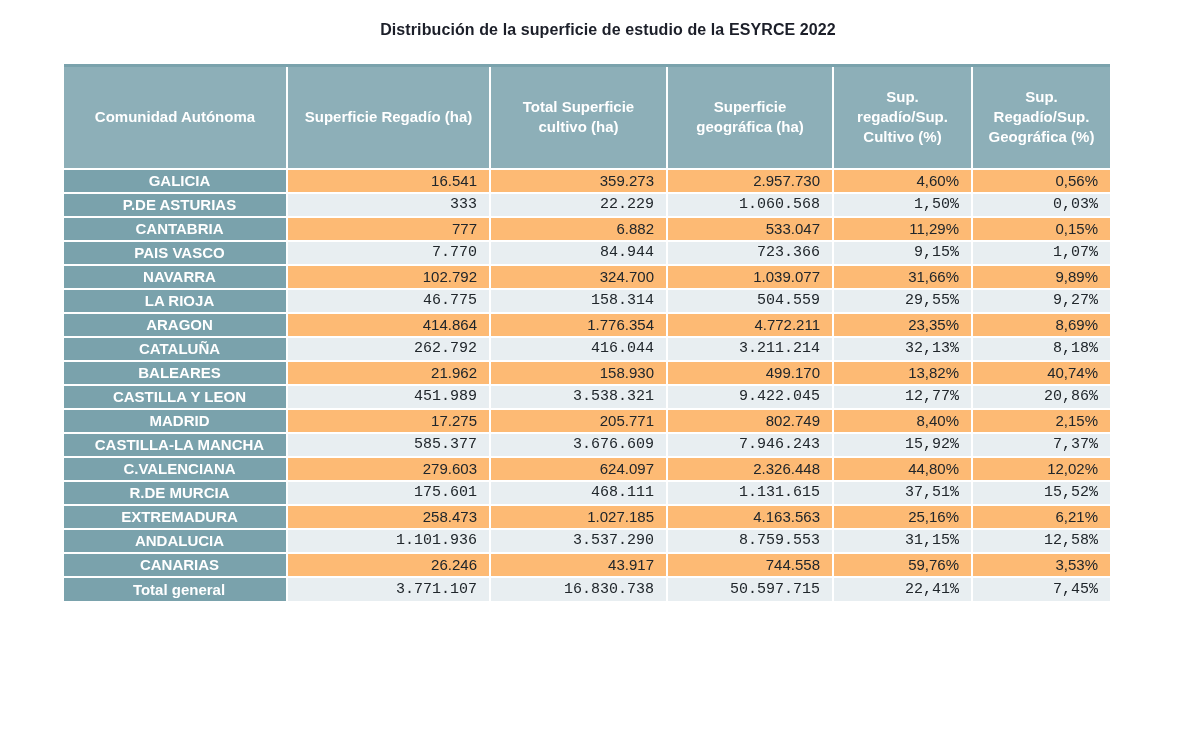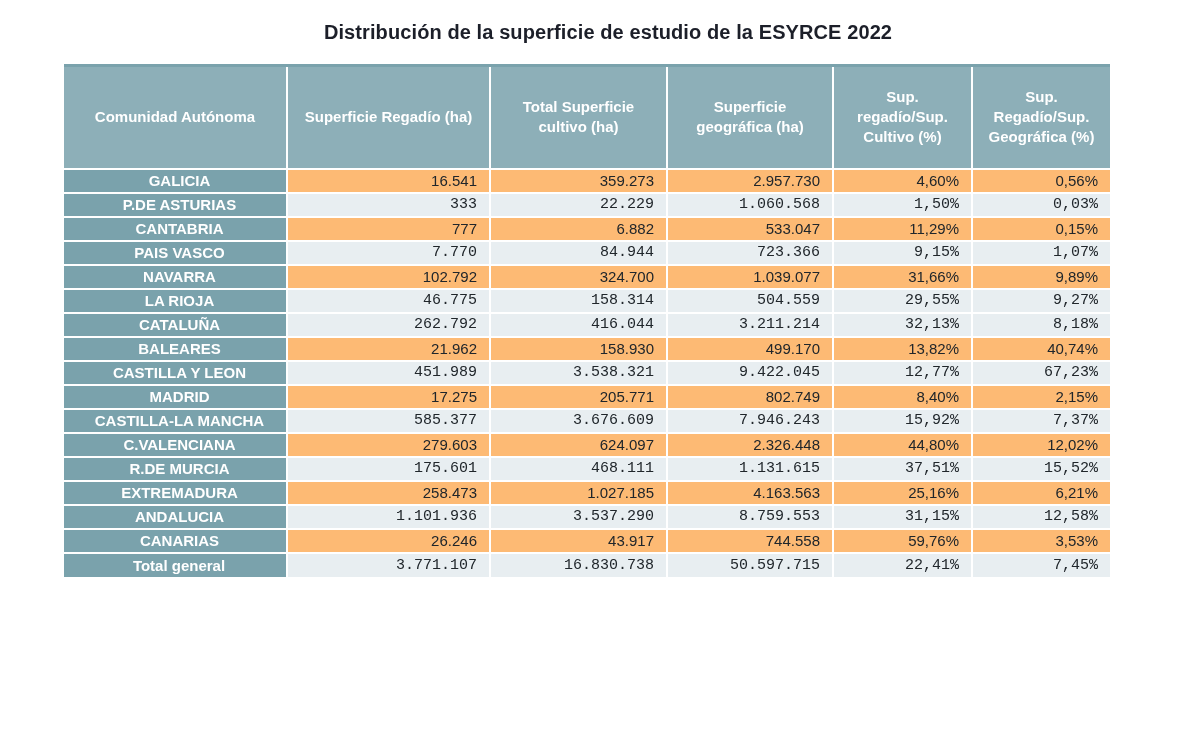--- a/index.html
+++ b/index.html
@@ -8,21 +8,21 @@
     background: #ffffff;
     font-family: "Liberation Sans", sans-serif;
     position: relative;
     overflow: hidden;
   }
   .page-title {
     position: absolute;
     top: 21px; left: 0;
     width: 1180px;
     text-align: center;
-    font-size: 20px;
+    font-size: 16px;
     font-weight: bold;
     color: #1c1f29;
     letter-spacing: 0.1px;
     padding-left: 36px;
   }
   .tbl-wrap {
     position: absolute;
     left: 64px; top: 64px;
   }
   table.esyrce {
@@ -135,20 +135,28 @@
           <td>9,89%</td>
         </tr>
         <tr class="band-light">
           <th class="region">LA RIOJA</th>
           <td>46.775</td>
           <td>158.314</td>
           <td>504.559</td>
           <td>29,55%</td>
           <td>9,27%</td>
         </tr>
+        <tr class="band-dark">
+          <th class="region">ARAGON</th>
+          <td>414.864</td>
+          <td>1.776.354</td>
+          <td>4.772.211</td>
+          <td>23,35%</td>
+          <td>8,69%</td>
+        </tr>
         <tr class="band-light">
           <th class="region">CATALUÑA</th>
           <td>262.792</td>
           <td>416.044</td>
           <td>3.211.214</td>
           <td>32,13%</td>
           <td>8,18%</td>
         </tr>
         <tr class="band-dark">
           <th class="region">BALEARES</th>
@@ -157,21 +165,21 @@
           <td>499.170</td>
           <td>13,82%</td>
           <td>40,74%</td>
         </tr>
         <tr class="band-light">
           <th class="region">CASTILLA Y LEON</th>
           <td>451.989</td>
           <td>3.538.321</td>
           <td>9.422.045</td>
           <td>12,77%</td>
-          <td>67,23%</td>
+          <td>20,86%</td>
         </tr>
         <tr class="band-dark">
           <th class="region">MADRID</th>
           <td>17.275</td>
           <td>205.771</td>
           <td>802.749</td>
           <td>8,40%</td>
           <td>2,15%</td>
         </tr>
         <tr class="band-light">

